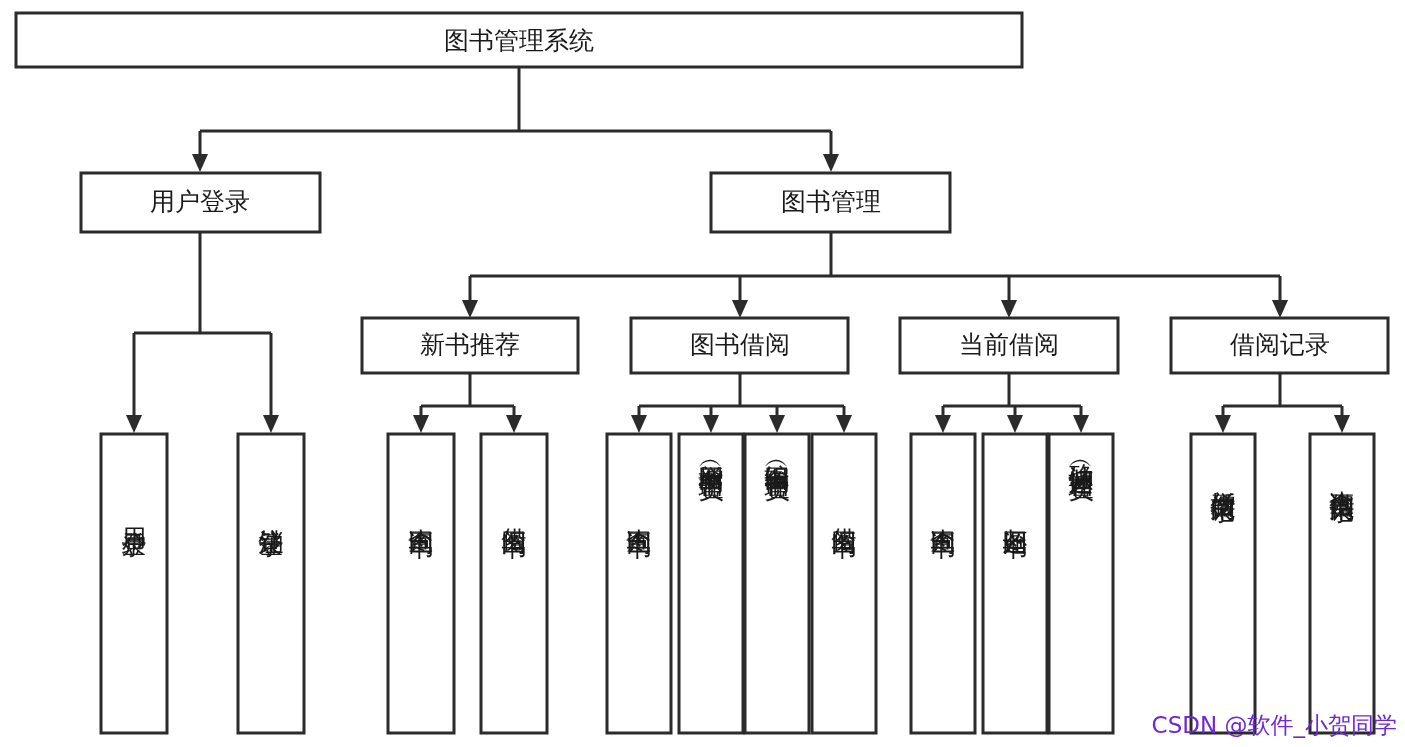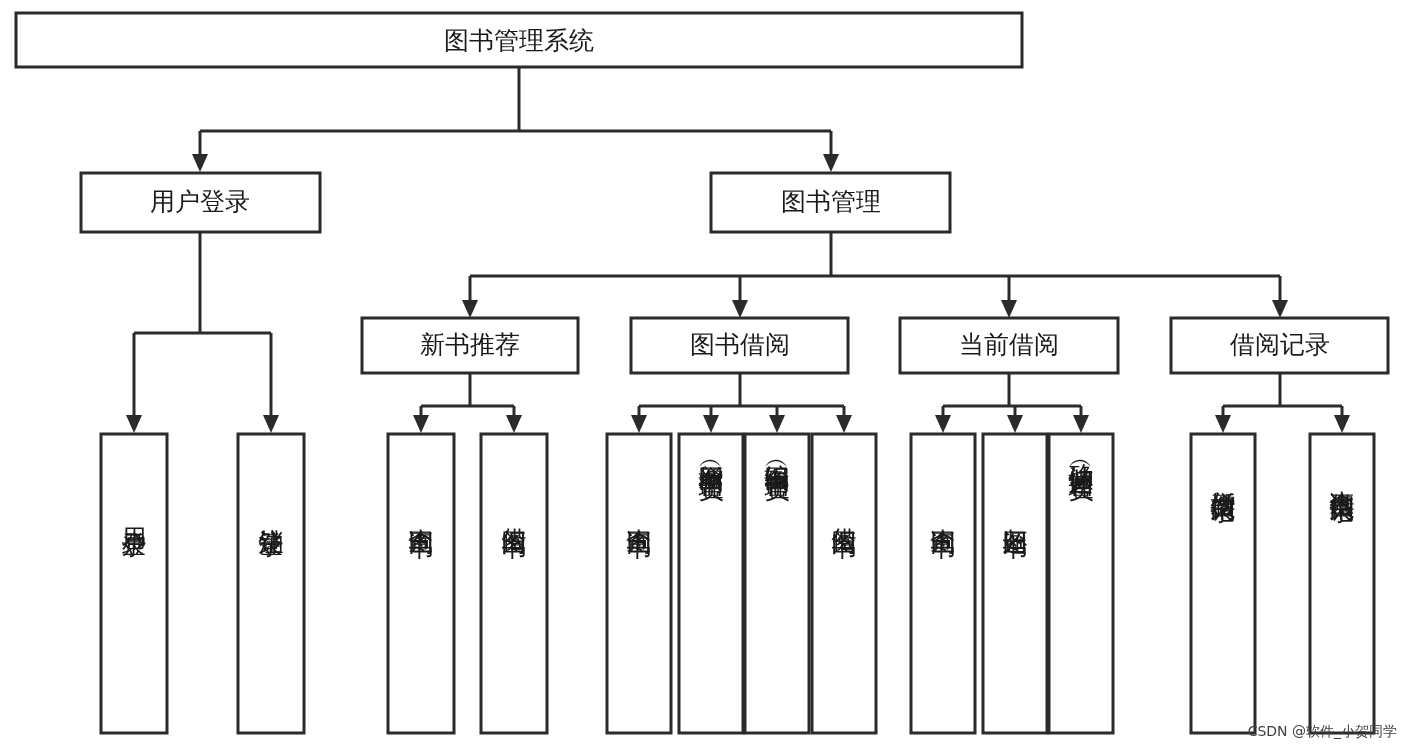--- a/index.html
+++ b/index.html
@@ -60,22 +60,22 @@
     line-height: 1;
     white-space: nowrap;
     transform: translateX(-50%);
     user-select: none;
   }
   .watermark {
     position: absolute;
     right: 8px;
     bottom: 6px;
     font-family: "DejaVu Sans", "Liberation Sans", sans-serif;
-    font-size: 14px;
-    color: #404040;
+    font-size: 23px;
+    color: #6d28d9;
     white-space: nowrap;
     user-select: none;
   }
 </style>
 </head>
 <body>
 
 <div id="diagram-root">
 
   <svg id="flowchart" viewBox="0 0 1405 747" xmlns="http://www.w3.org/2000/svg">

